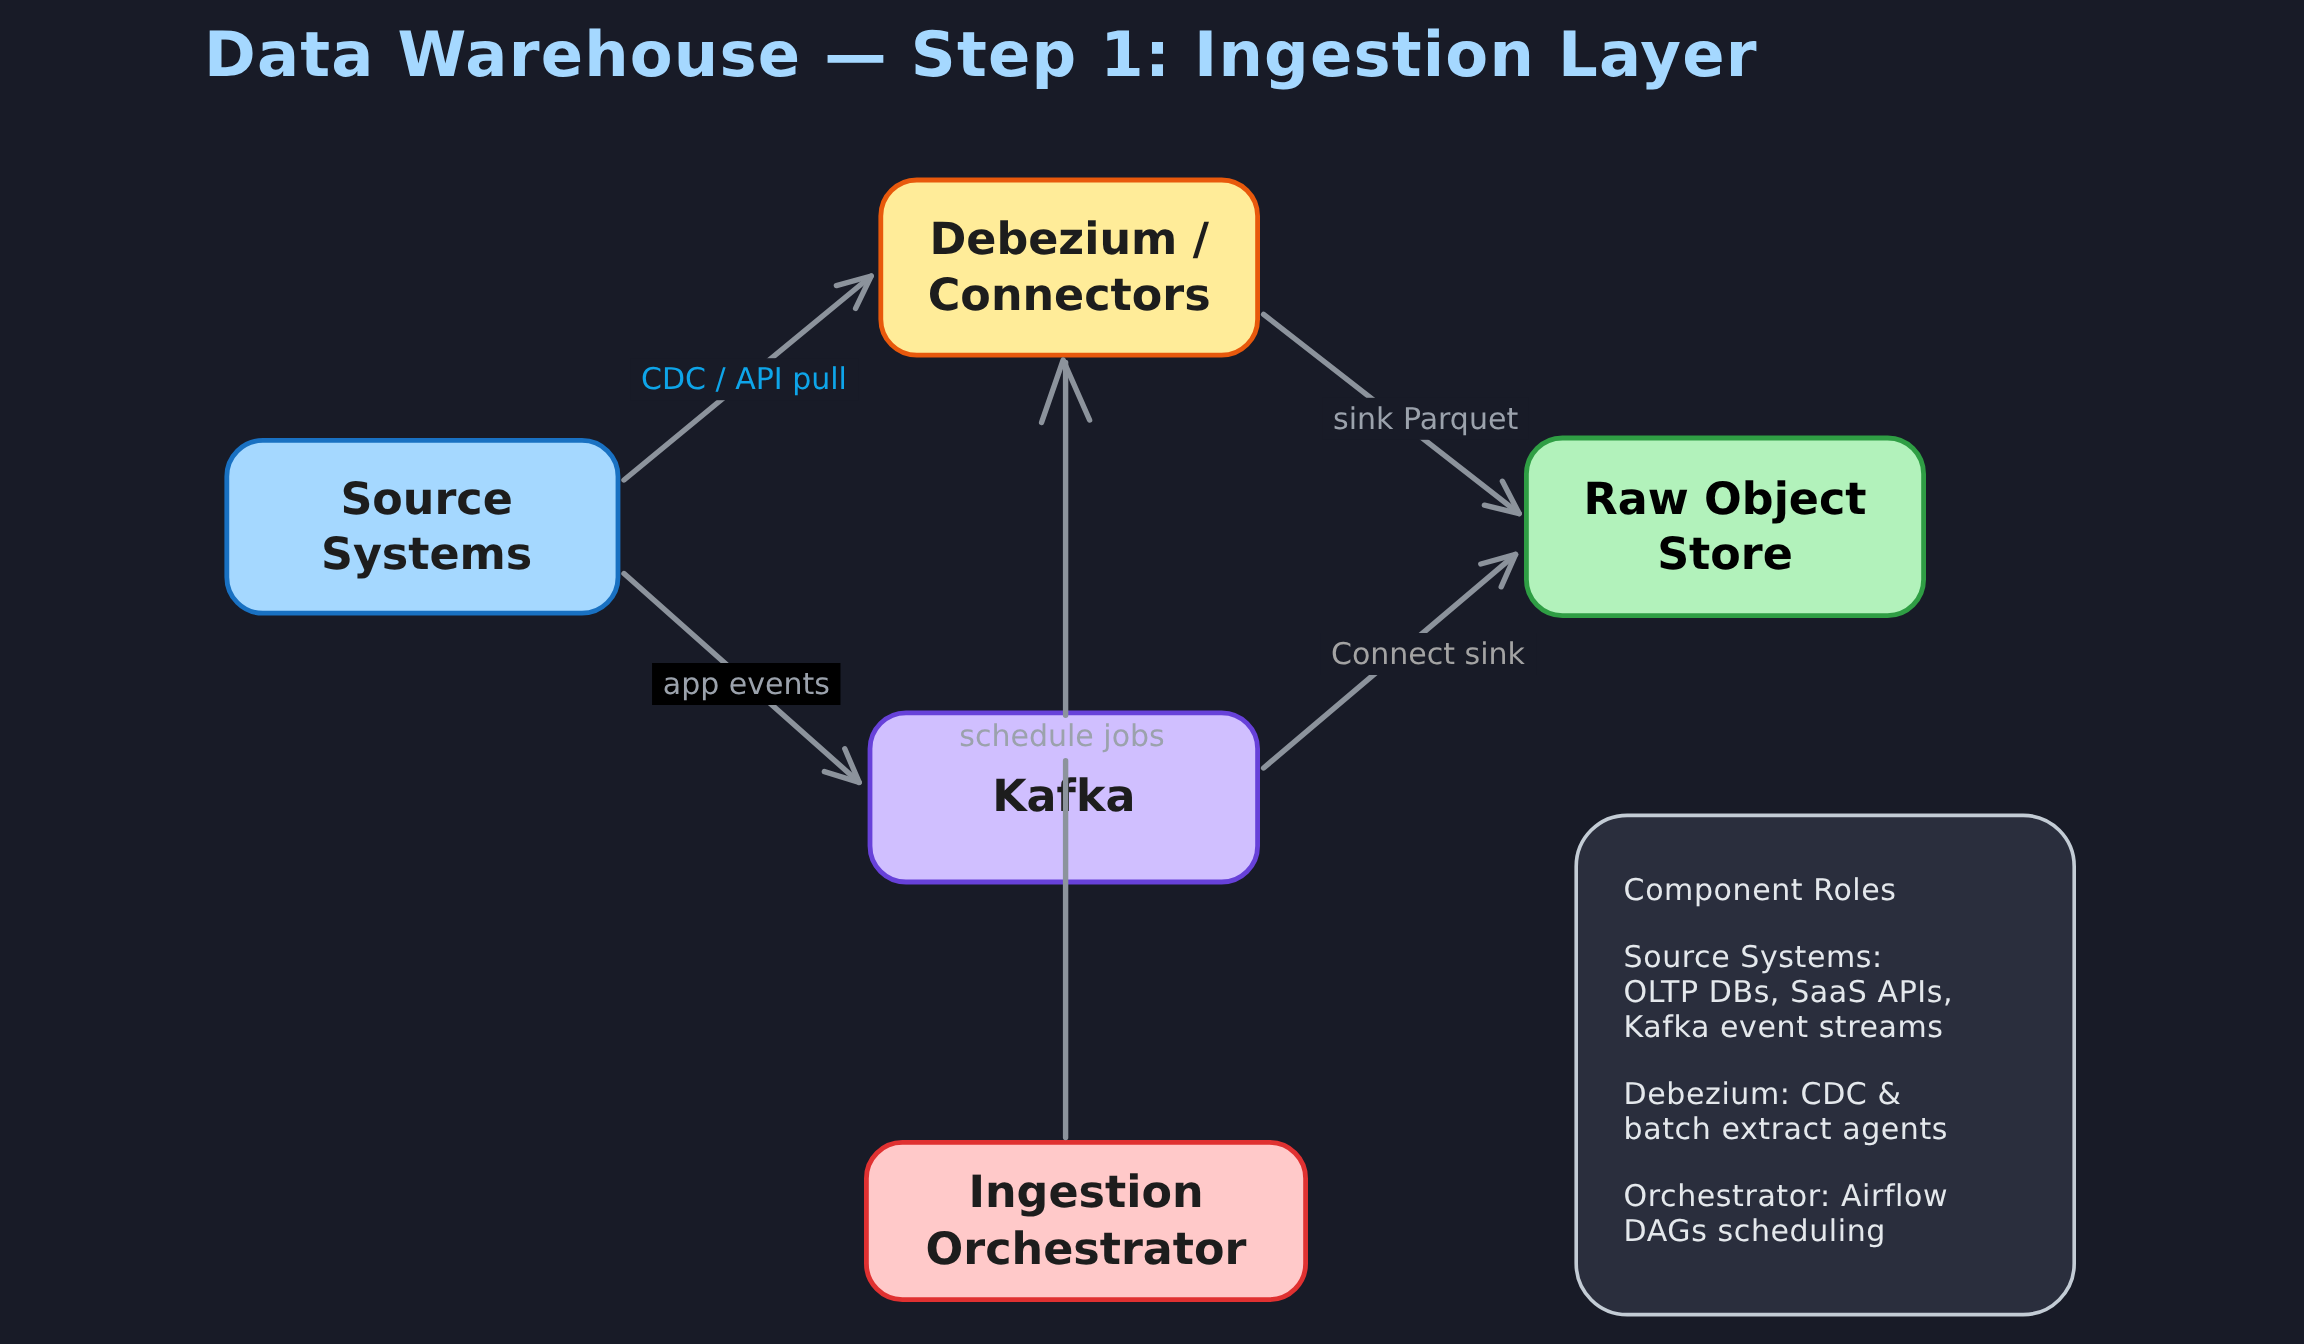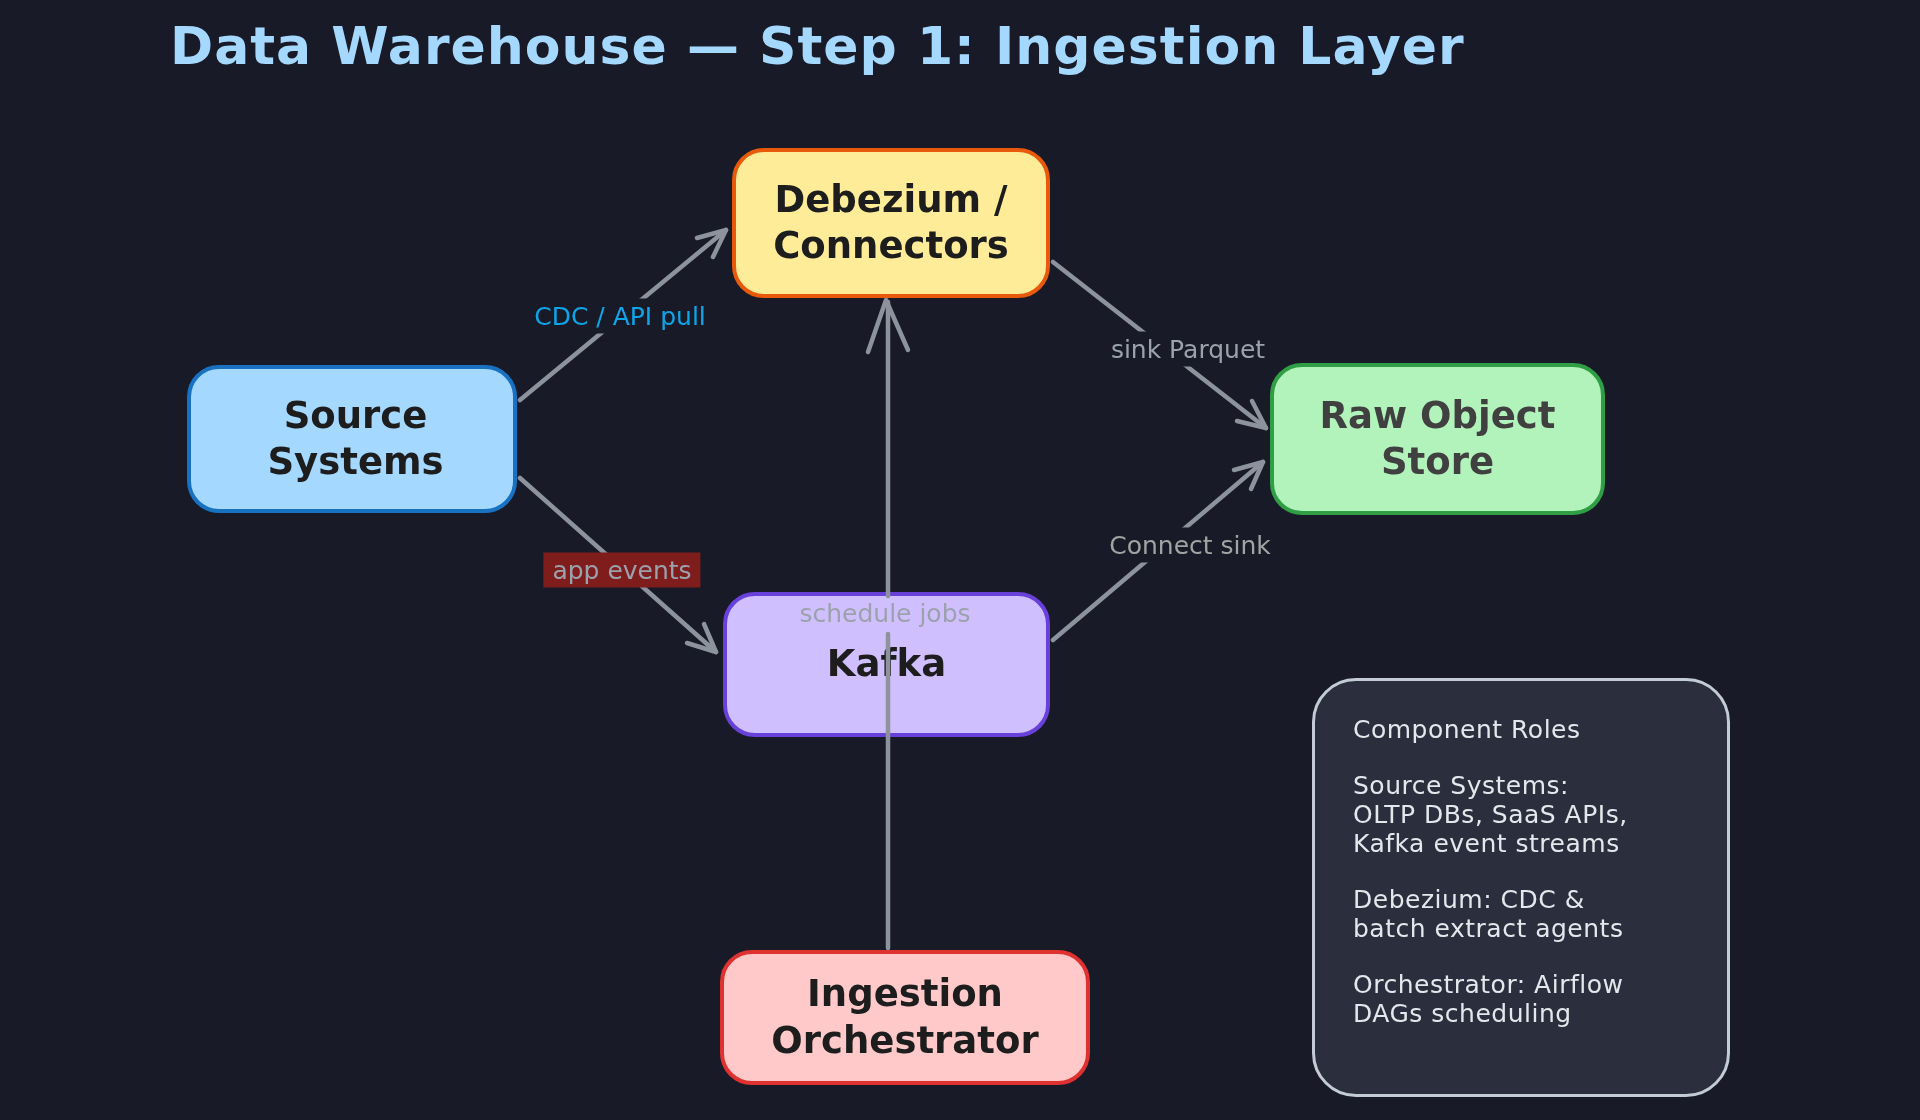--- a/index.html
+++ b/index.html
@@ -69,21 +69,21 @@
   .roles-panel {
     position: absolute;
     left: 1312px;
     top: 678px;
     width: 418px;
     height: 419px;
     box-sizing: border-box;
     border: 3px solid #c3ccd5;
     border-radius: 44px;
     background: #2a2e3d;
-    padding: 34px 30px 0 38px;
+    padding: 46px 30px 0 38px;
     z-index: 1;
   }
   .panel-line {
     font-size: 25px;
     line-height: 29px;
     min-height: 29px;
     color: #e4e8ec;
     letter-spacing: 0.5px;
   }
   .panel-line.gap { min-height: 27px; }
@@ -94,21 +94,21 @@
 <div class="canvas" style="background: rgb(24, 27, 39);">
 
   <div class="diagram-title" style="color: rgb(165, 216, 255);">Data Warehouse — Step 1: Ingestion Layer</div>
 
   <div class="node node-debezium" style="background: rgb(255, 236, 153); border-color: rgb(232, 89, 12); color: rgb(29, 29, 29);">
     <span>Debezium / Connectors</span>
   </div>
   <div class="node node-source" style="background: rgb(165, 216, 255); border-color: rgb(25, 113, 194); color: rgb(29, 29, 29);">
     <span>Source Systems</span>
   </div>
-  <div class="node node-raw-store" style="background: rgb(178, 242, 187); border-color: rgb(47, 158, 68); color: #404040;">
+  <div class="node node-raw-store" style="background: rgb(178, 242, 187); border-color: rgb(47, 158, 68); color: #000000;">
     <span>Raw Object Store</span>
   </div>
   <div class="node node-kafka" style="background: rgb(208, 191, 255); border-color: rgb(103, 65, 217); color: rgb(29, 29, 29);">
     <span>Kafka</span>
   </div>
   <div class="node node-orchestrator" style="background: rgb(255, 201, 201); border-color: rgb(224, 49, 49); color: rgb(29, 29, 29);">
     <span>Ingestion Orchestrator</span>
   </div>
 
   <svg class="arrows" width="1920" height="1120" viewBox="0 0 1920 1120">
@@ -134,21 +134,21 @@
       <polyline points="1252,401 1266,428 1237,421" stroke="#8c939c"></polyline>
     </g>
 
     <g>
       <line x1="1053" y1="640" x2="1263" y2="462" stroke="#8c939c"></line>
       <polyline points="1234,470 1263,462 1251,489" stroke="#8c939c"></polyline>
     </g>
   </svg>
 
   <div class="edge-label on-canvas label-cdc" style="color: #0ea5e9; background: rgb(24, 27, 39);">CDC / API pull</div>
-  <div class="edge-label on-canvas label-app" style="color: rgb(155, 162, 172); background: #7f1d1d;">app events</div>
+  <div class="edge-label on-canvas label-app" style="color: rgb(155, 162, 172); background: #000000;">app events</div>
   <div class="edge-label on-canvas label-parquet" style="color: rgb(155, 162, 172); background: rgb(24, 27, 39);">sink Parquet</div>
   <div class="edge-label on-canvas label-sink" style="color: #a3a3a3; background: rgb(24, 27, 39);">Connect sink</div>
   <div class="edge-label label-schedule" style="color: rgb(155, 162, 172);">schedule jobs</div>
 
   <div class="roles-panel">
     <div class="panel-line">Component Roles</div>
     <div class="panel-line gap"></div>
     <div class="panel-line">Source Systems:</div>
     <div class="panel-line">OLTP DBs, SaaS APIs,</div>
     <div class="panel-line">Kafka event streams</div>

